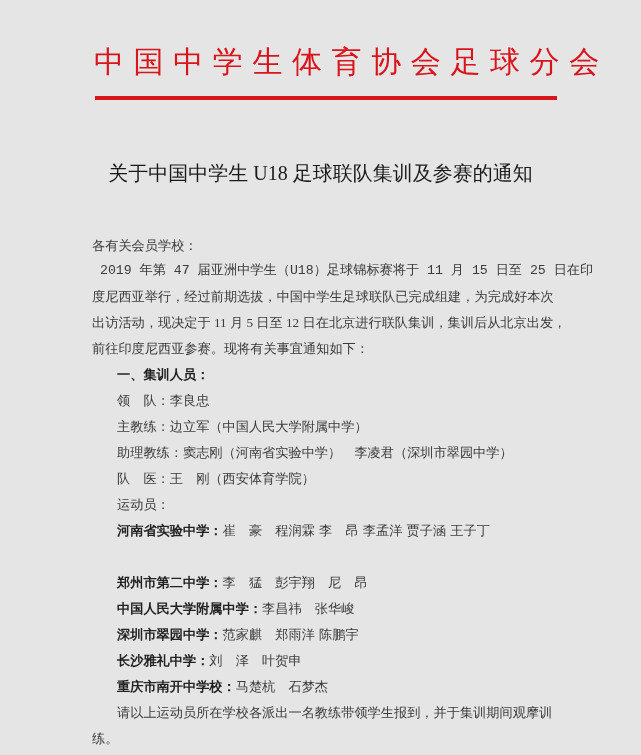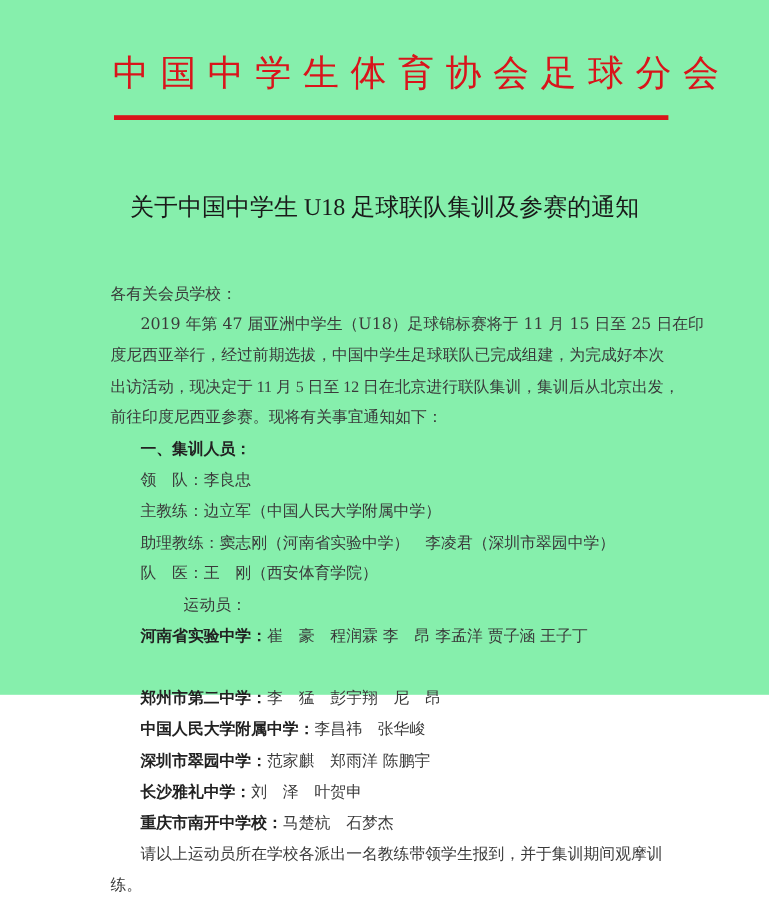--- a/index.html
+++ b/index.html
@@ -1,18 +1,18 @@
 <!DOCTYPE html>
 <html><head>
   <meta charset="utf-8">
   <style>
     html, body { margin: 0; padding: 0; background: #ffffff; }
     body { width: 641px; height: 755px; overflow: hidden; position: relative;
            font-family: "DejaVu Serif", "Liberation Serif", serif; color: #333; }
-    .page { position: absolute; left: 0; top: 0; width: 641px; height: 579px; background: #86efac; }
+    .page { position: absolute; left: 0; top: 0; width: 641px; height: 755px; background: #e5e5e5; }
     .letterhead { position: absolute; left: 94px; top: 42px; width: 464px;
                   font-family: "DejaVu Sans", "Liberation Sans", sans-serif;
                   color: #d9141b; font-size: 30px; letter-spacing: 9.6px; line-height: 40px;
                   white-space: nowrap; }
     .redline { position: absolute; left: 95px; top: 96px; width: 462px; height: 4px; background: #d9141b; }
     .doc-title { position: absolute; left: 0; width: 641px; top: 158px; text-align: center;
                  font-family: Liberation Serif, serif;
                  font-size: 20px; color: #1a1a1a; line-height: 30px; white-space: nowrap; }
     .body-line { position: absolute; font-size: 13.2px; line-height: 20px; color: #3a3a3a; white-space: nowrap; }
     .bold { font-family: "DejaVu Sans", "Liberation Sans", sans-serif; font-weight: bold; color: #222; }
@@ -23,32 +23,32 @@
 
 <div class="page">
 
   <div class="letterhead">中国中学生体育协会足球分会</div>
   <div class="redline"></div>
 
   <div class="doc-title">关于中国中学生 U18 足球联队集训及参赛的通知</div>
 
   <div class="body-line" style="left:92px; top:236px;">各有关会员学校：</div>
 
-  <div class="body-line" style="left:117px; top:261px;">2019 年第 47 届亚洲中学生（U18）足球锦标赛将于 11 月 15 日至 25 日在印</div>
+  <div class="body-line" style="left:100px; top:261px;font-family:Liberation Mono, monospace;">2019 年第 47 届亚洲中学生（U18）足球锦标赛将于 11 月 15 日至 25 日在印</div>
   <div class="body-line" style="left:92px; top:287px;">度尼西亚举行，经过前期选拔，中国中学生足球联队已完成组建，为完成好本次</div>
   <div class="body-line" style="left:92px; top:313px;font-family:Liberation Serif, serif;">出访活动，现决定于 11 月 5 日至 12 日在北京进行联队集训，集训后从北京出发，</div>
   <div class="body-line" style="left:92px; top:339px;">前往印度尼西亚参赛。现将有关事宜通知如下：</div>
 
   <div class="body-line bold" style="left:117px; top:365px;">一、集训人员：</div>
 
   <div class="body-line" style="left:117px; top:391px;">领　队：李良忠</div>
   <div class="body-line" style="left:117px; top:417px;">主教练：边立军（中国人民大学附属中学）</div>
   <div class="body-line" style="left:117px; top:443px;font-family:Liberation Serif, serif;">助理教练：窦志刚（河南省实验中学）　李凌君（深圳市翠园中学）</div>
   <div class="body-line" style="left:117px; top:469px;">队　医：王　刚（西安体育学院）</div>
-  <div class="body-line" style="left:117px; top:495px;margin-left:36px;">运动员：</div>
+  <div class="body-line" style="left:117px; top:495px;">运动员：</div>
 
   <div class="body-line" style="left:117px; top:521px;">
     <span class="lbl">河南省实验中学：</span><span>崔　豪　程润霖 李　昂 李孟洋 贾子涵 王子丁</span>
   </div>
   <div class="body-line" style="left:117px; top:573px;">
     <span class="lbl">郑州市第二中学：</span><span>李　猛　彭宇翔　尼　昂</span>
   </div>
   <div class="body-line" style="left:117px; top:599px;">
     <span class="lbl">中国人民大学附属中学：</span><span>李昌祎　张华峻</span>
   </div>

